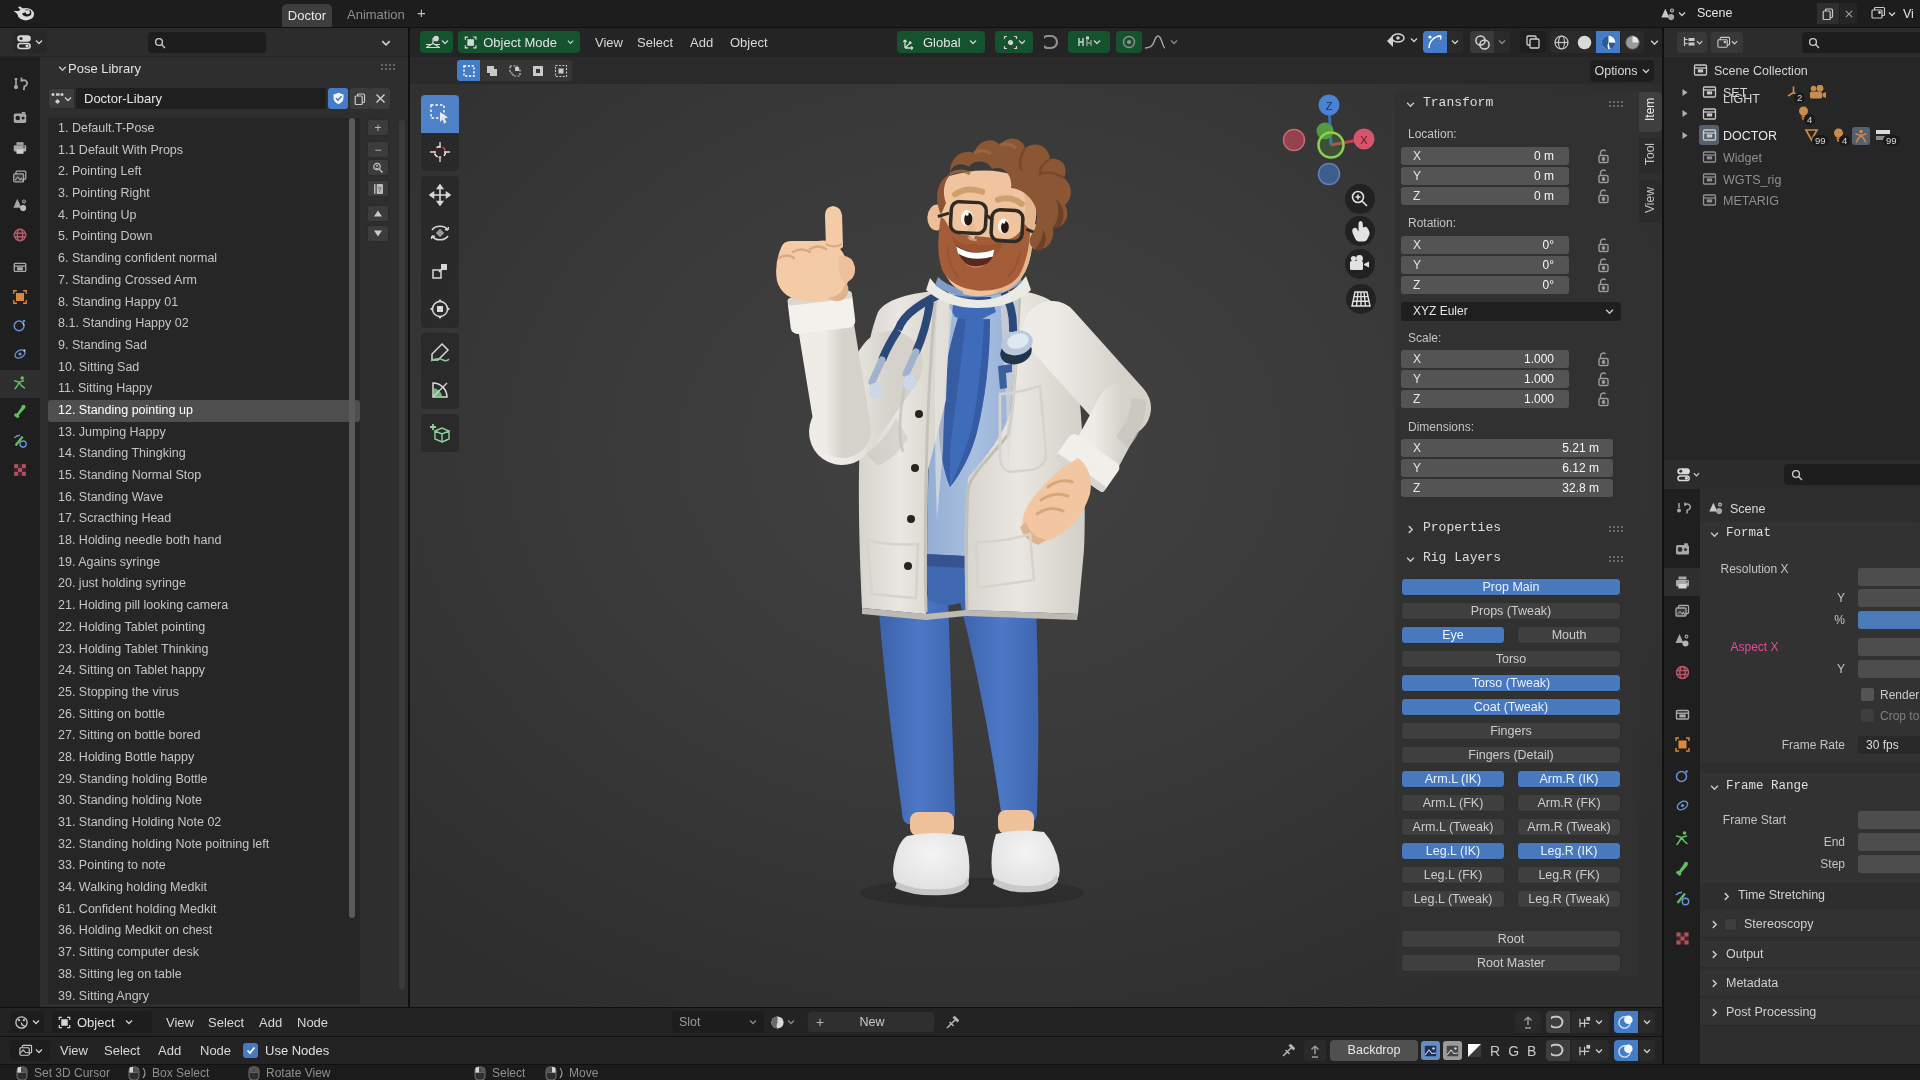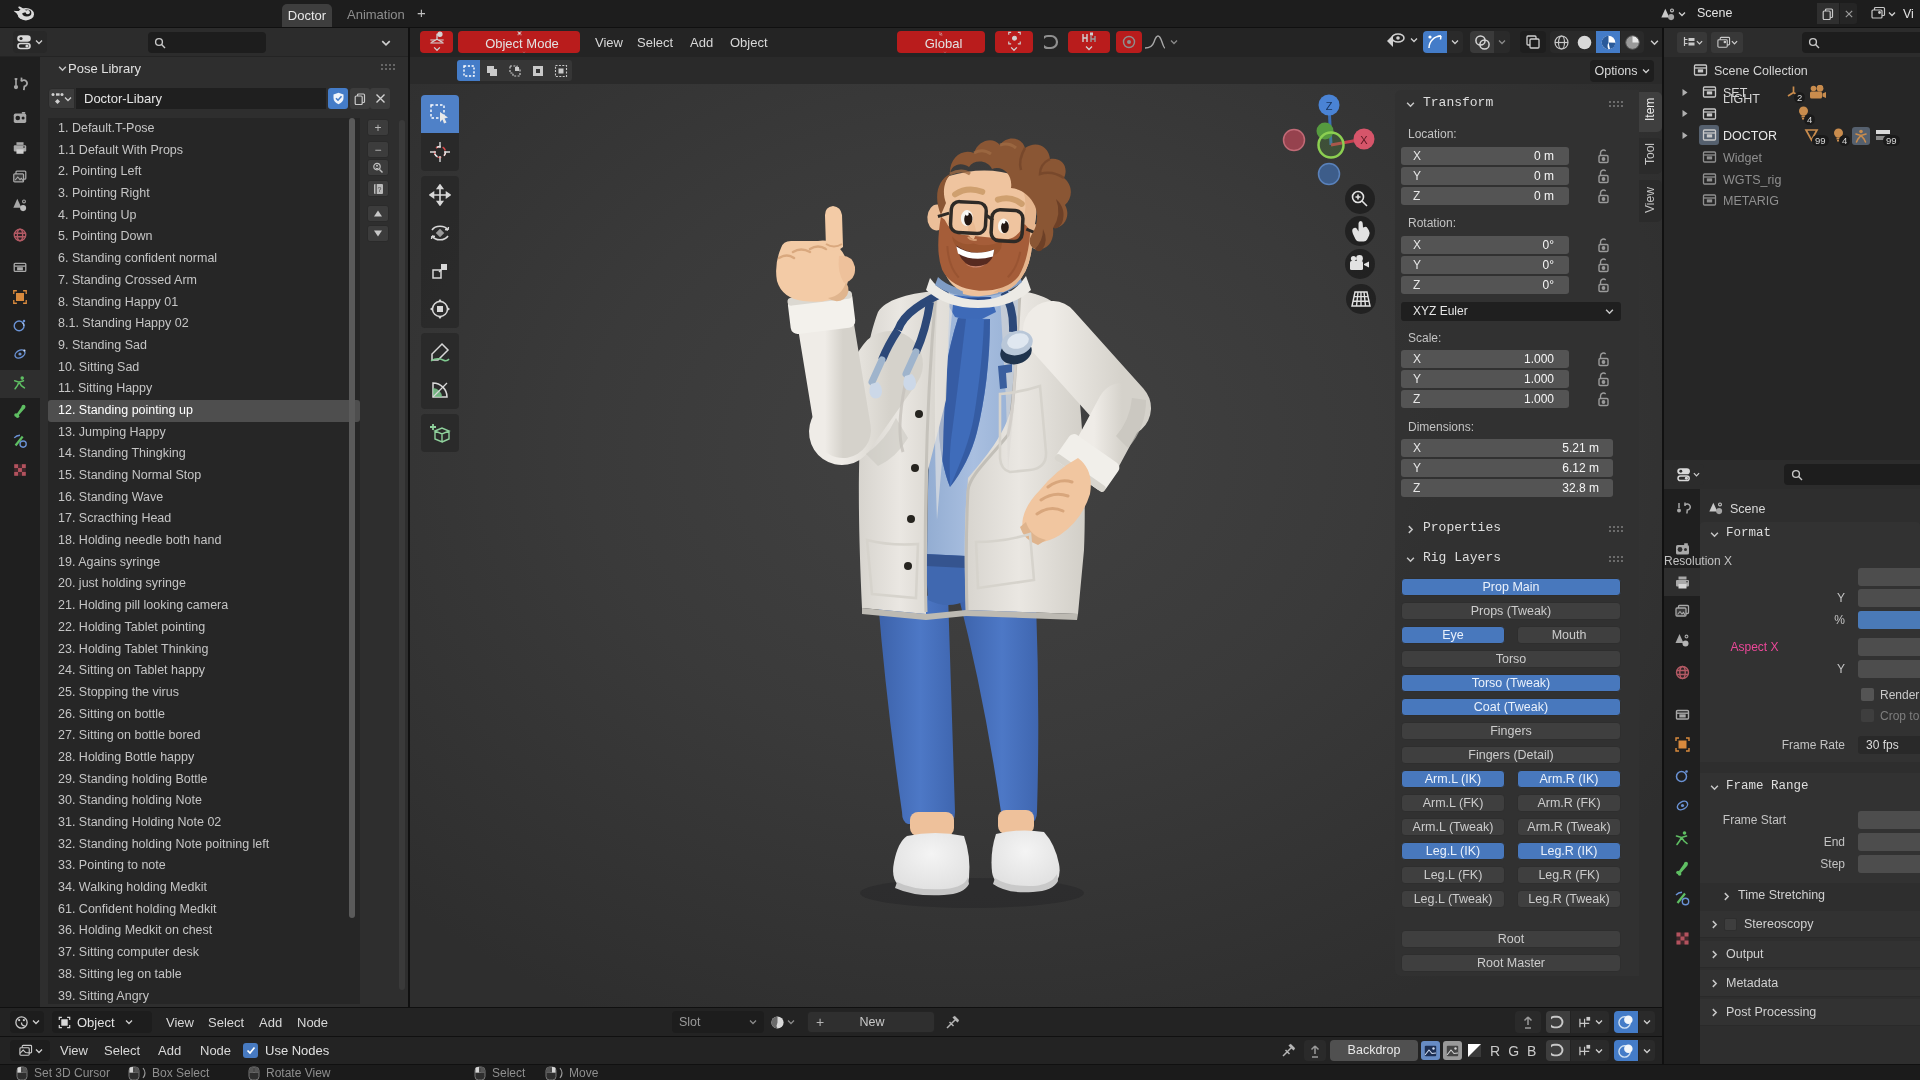--- a/index.html
+++ b/index.html
@@ -17,21 +17,21 @@
 #left-header { position:absolute; left:0; top:0; width:408px; height:29px; background:#2c2c2c; border-bottom:1px solid #242424;}
 #tabstrip { position:absolute; left:0; top:29px; width:40px; height:950px; background:#1f1f1f; }
 #left-content { position:absolute; left:40px; top:29px; width:368px; height:950px; background:#2e2e2e; }
 .poselist { background:#262626; }
 .pitem { height:21.7px; line-height:21.7px; padding-left:10px; color:#c5c5c5; font-size:12.5px; white-space:nowrap; }
 .psel { background:#4e4e4e; color:#ffffff; border-radius:3px; }
 .sidebtn { width:22px; height:17px; background:#3c3c3c; border:1px solid #2a2a2a; border-radius:3px; color:#b8b8b8; display:flex; align-items:center; justify-content:center; font-size:12px; }
 
 #viewport { left:410px; top:28px; width:1252px; height:979px; background:radial-gradient(ellipse 820px 640px at 570px 420px, #424242 0%, #3a3a3a 48%, #2e2e2e 100%); overflow:hidden; }
 #vp-header { position:absolute; left:0; top:0; width:1252px; height:29px; background:#242424; }
-.vbtn { background:#b91c1c; border-radius:4px; height:22px; display:flex; align-items:center;flex-direction:column; }
+.vbtn { background:#14532d; border-radius:4px; height:22px; display:flex; align-items:center; }
 .toolbtn { position:absolute; left:11px; width:38px; height:38px; background:#2b2b2b; display:flex; align-items:center; justify-content:center; }
 
 #outliner { left:1664px; top:28px; width:256px; height:514px; background:#262626; }
 #props { left:1664px; top:460px; width:256px; height:604px; background:#2e2e2e; }
 #shaderbar { left:0; top:1008px; width:1662px; height:28px; background:#232323; }
 #imagebar { left:0; top:1037px; width:1662px; height:27px; background:#232323; }
 #statusbar { left:0; top:1065px; width:1920px; height:15px; background:#1b1b1b; color:#8f8f8f; }
 .field { background:#545454; border-radius:3px; color:#f2f2f2; }
 .btn-blue { background:#4878bd; color:#eaf1fb; }
 .btn-dark { background:#3f3f3f; color:#cccccc; }
@@ -1305,21 +1305,21 @@
           <circle cx="12.5" cy="12.5" r="3.4" fill="#a5a5a5"></circle>
           <circle cx="13.5" cy="5" r="1.6" fill="none" stroke="#c9c9c9" stroke-width="1.2"></circle>
         </g>
       </svg>
     <span class="abs" style="left:66px;top:42px;color:#d8d8d8;font-size:12.5px">Scene</span>
     <div class="abs" style="left:36px;top:62px;width:220px;height:240px;background:#323232;border-radius:4px 4px 0 0"></div>
     <svg class="abs" width="9" height="9" viewBox="0 0 8 8" style="left:46px;top:70px">
         <path d="M1 2.5 L4 5.5 L7 2.5" stroke="#c8c8c8" stroke-width="1.3" fill="none"></path>
       </svg>
     <span class="abs phead" style="left:62px;top:66px;font-size:12.5px">Format</span>
-    <div class="abs" style="left:0px;top:94px;width:181px;text-align:left;color:#c3c3c3">Resolution X</div>
+    <div class="abs" style="left:0px;top:102px;width:181px;text-align:center;color:#c3c3c3">Resolution X</div>
     <div class="abs" style="left:0px;top:131px;width:181px;text-align:right;color:#c3c3c3">Y</div>
     <div class="abs" style="left:0px;top:153px;width:181px;text-align:right;color:#c3c3c3">%</div>
     <div class="abs" style="left:0px;top:180px;width:181px;text-align:center;color:#ec4899">Aspect X</div>
     <div class="abs" style="left:0px;top:202px;width:181px;text-align:right;color:#c3c3c3">Y</div>
     <div class="abs" style="left:194px;top:108px;width:62px;height:18px;background:#4d4d4d;border-radius:3px 0 0 3px"></div>
     <div class="abs" style="left:194px;top:129px;width:62px;height:18px;background:#4d4d4d;border-radius:3px 0 0 3px"></div>
     <div class="abs" style="left:194px;top:178px;width:62px;height:18px;background:#4d4d4d;border-radius:3px 0 0 3px"></div>
     <div class="abs" style="left:194px;top:200px;width:62px;height:18px;background:#4d4d4d;border-radius:3px 0 0 3px"></div>
     <div class="abs" style="left:194px;top:151px;width:62px;height:18px;background:#4a7ab8;border-radius:3px 0 0 3px"></div>
     <div class="abs" style="left:197px;top:228px;width:13px;height:13px;background:#545454;border-radius:2px"></div>

